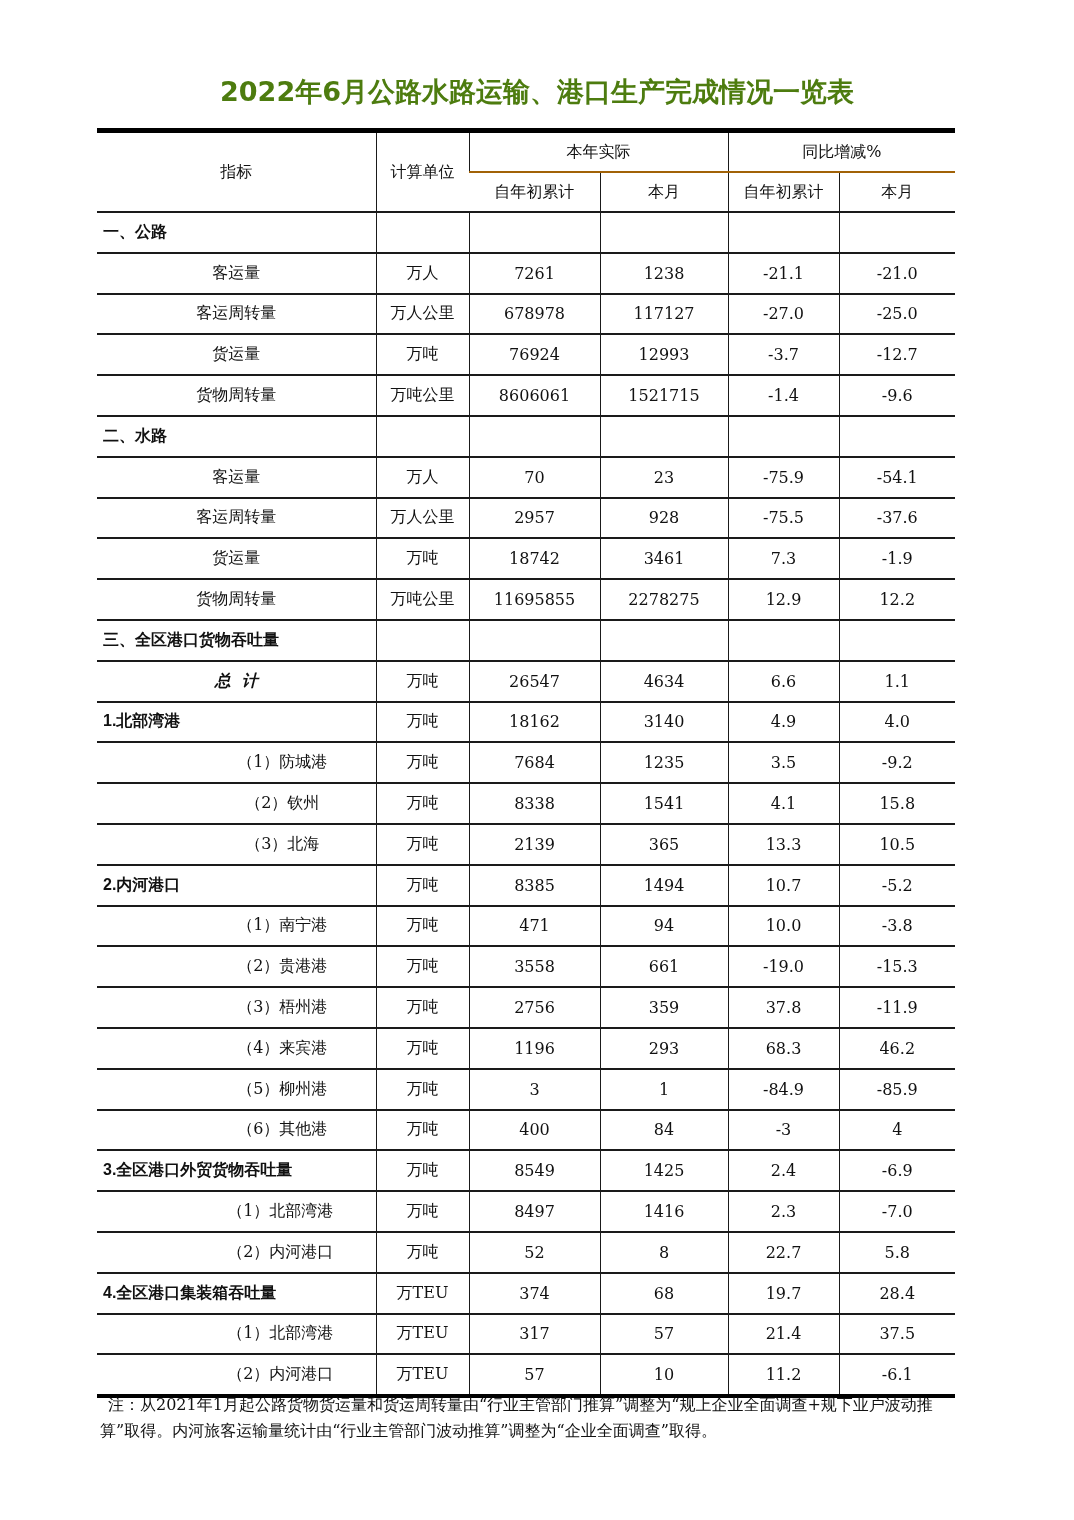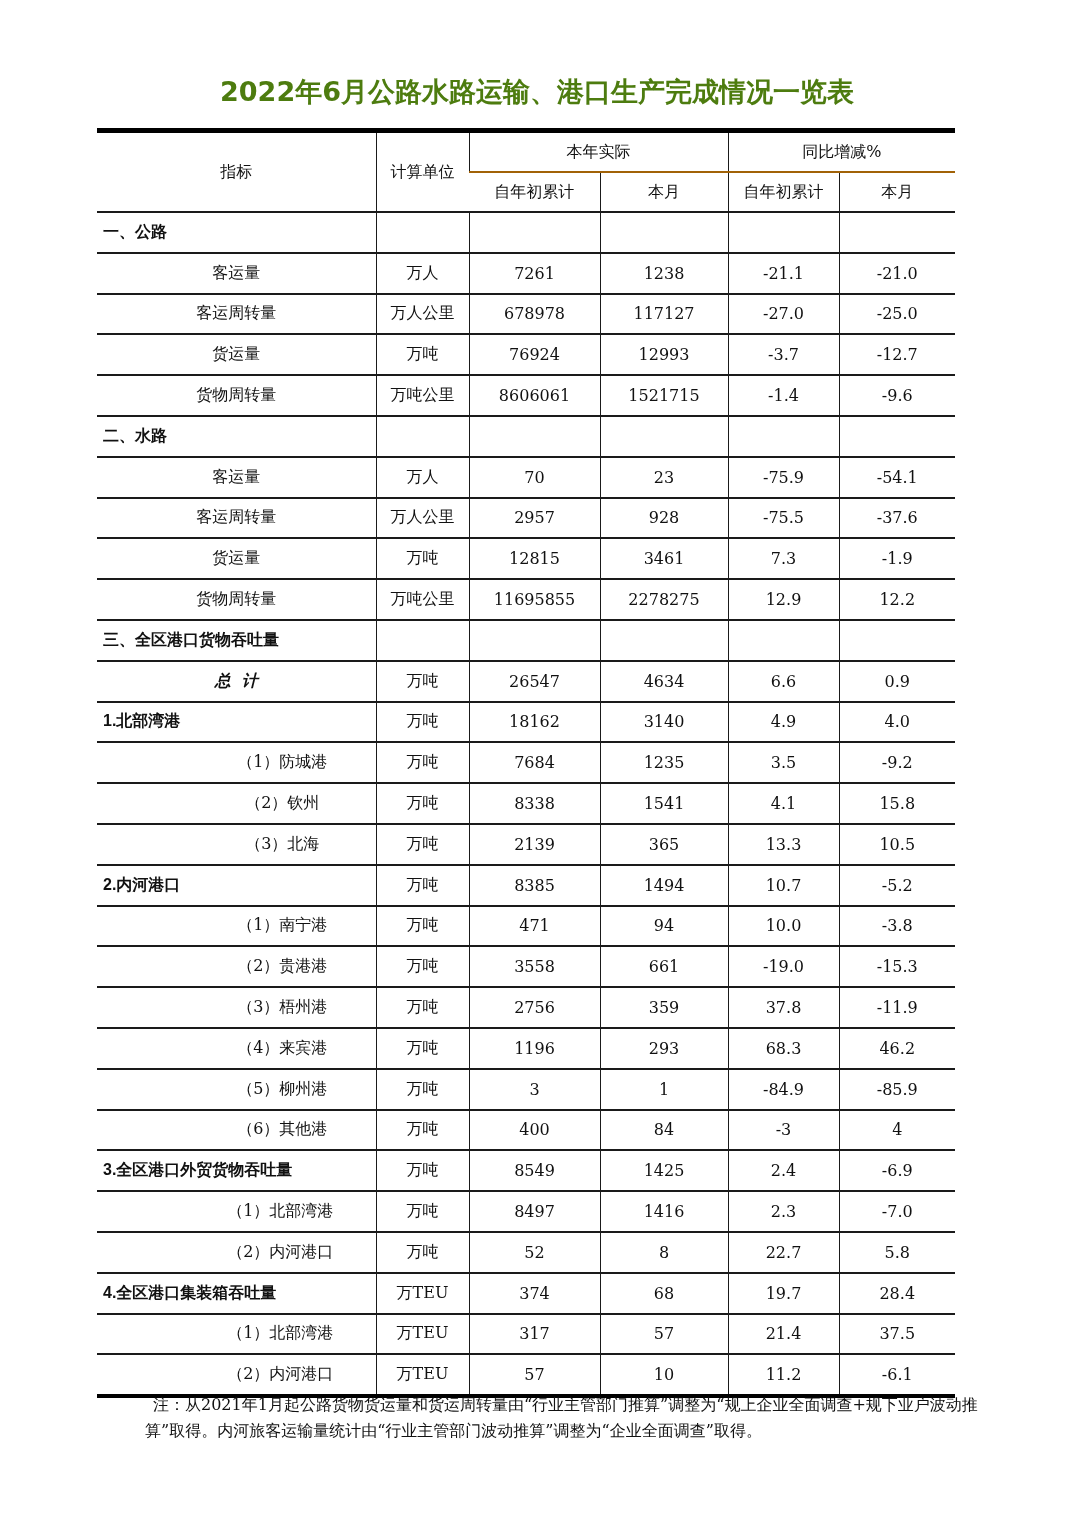--- a/index.html
+++ b/index.html
@@ -16,21 +16,21 @@
   table.grid td:first-child { border-left:none; }
   table.grid tr.hdr-top td { border-top:5px solid #000; }
   table.grid tr.hdr td { height:38px; }
   table.grid tr.hdr-top td.span2 { border-bottom:2px solid #a16207; }
   table.grid tr.last td { border-bottom:4px solid #000; }
   .sec { text-align:left !important; padding-left:6px !important; font-family:Liberation Sans, sans-serif; font-weight:bold; font-size:16px !important; }
   .sub { text-align:center; }
   .sub2 { text-align:left; padding-left:92px !important; }
   .sub3 { text-align:left; padding-left:88px !important; }
   .total { font-weight:bold; font-family:"DejaVu Sans", "Liberation Sans", sans-serif; letter-spacing:0px;font-style:italic; }
-  .note { position:absolute; left:100px; top:1392px; width:850px; font-size:16px; line-height:26px; color:#111; text-indent:8px;margin-left:45px; }
+  .note { position:absolute; left:100px; top:1392px; width:850px; font-size:16px; line-height:26px; color:#111; text-indent:8px; }
 </style>
 </head>
 <body>
 
 <div class="title">2022年6月公路水路运输、港口生产完成情况一览表</div>
 
 <table class="grid">
   <colgroup>
       <col class="c1">
       <col class="c2">
@@ -114,21 +114,21 @@
     <td class="sub">客运周转量</td>
     <td>万人公里</td>
     <td>2957</td>
     <td>928</td>
     <td>-75.5</td>
     <td>-37.6</td>
   </tr>
   <tr>
     <td class="sub">货运量</td>
     <td>万吨</td>
-    <td>12815</td>
+    <td>18742</td>
     <td>3461</td>
     <td>7.3</td>
     <td>-1.9</td>
   </tr>
   <tr>
     <td class="sub">货物周转量</td>
     <td>万吨公里</td>
     <td>11695855</td>
     <td>2278275</td>
     <td>12.9</td>
@@ -142,21 +142,21 @@
         <td></td>
         <td></td>
         <td></td>
   </tr>
   <tr>
     <td class="sub total" style="white-space:pre">总  计</td>
     <td>万吨</td>
     <td>26547</td>
     <td>4634</td>
     <td>6.6</td>
-    <td>0.9</td>
+    <td>1.1</td>
   </tr>
   <tr>
     <td class="sec">1.北部湾港</td>
     <td>万吨</td>
     <td>18162</td>
     <td>3140</td>
     <td>4.9</td>
     <td>4.0</td>
   </tr>
   <tr>

